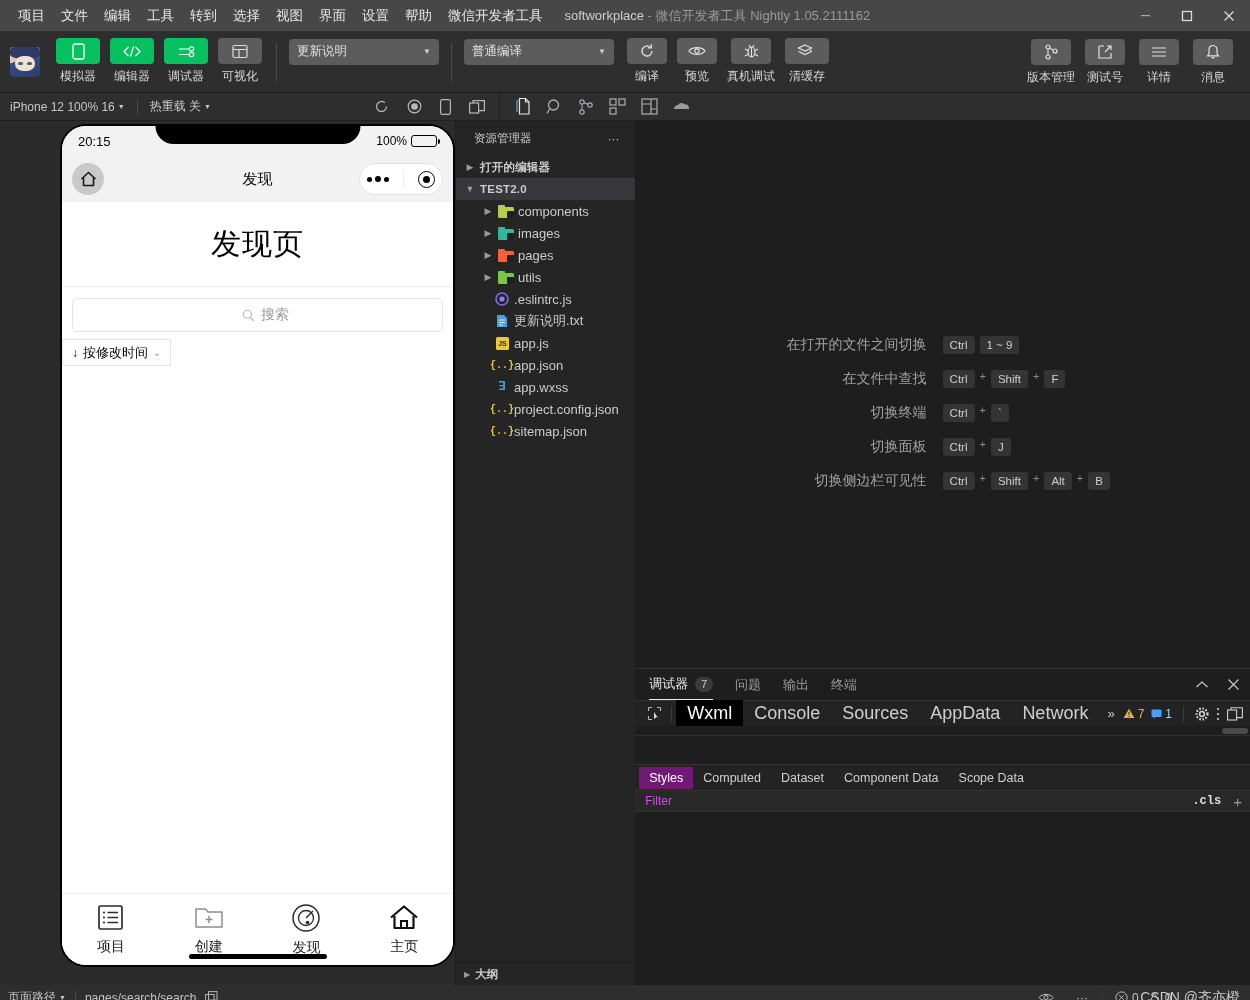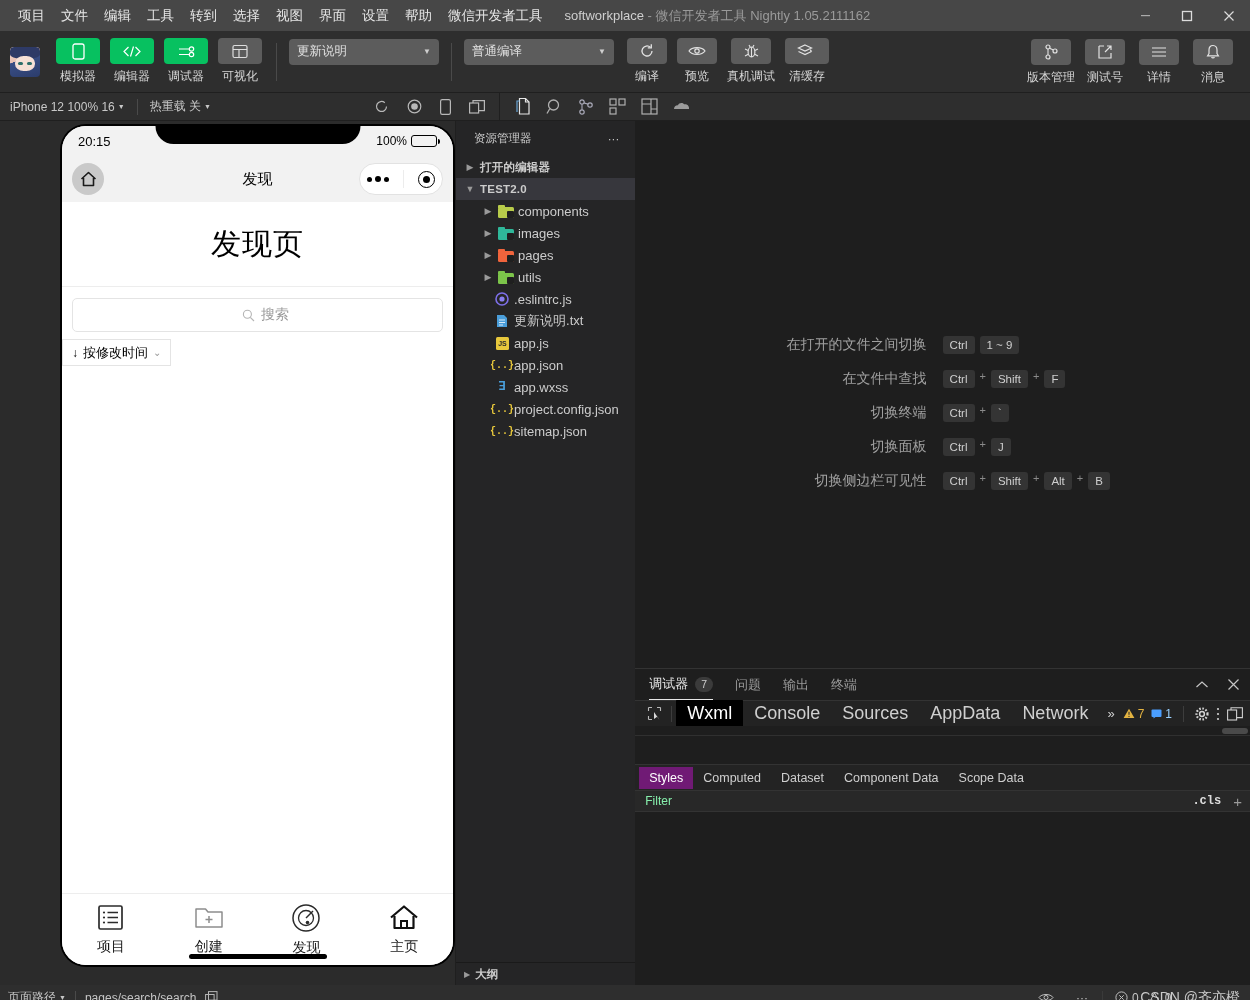--- a/index.html
+++ b/index.html
@@ -260,21 +260,21 @@
   .styles-tabs {
     height: 26px; background: #232323; display: flex; align-items: center; padding-left: 4px;
     border-top: 1px solid #333;
   }
   .st-tab { font-size: 12.5px; color: #cfcfcf; padding: 4px 10px; cursor: default;}
   .st-tab.active { background: #701a75; color: #fff; }
   .filter-row {
     height: 22px; background: #282828; display: flex; align-items: center;
     padding-left: 10px; border-top: 1px solid #333; border-bottom:1px solid #333;
   }
-  .filter-row .ph { font-size: 12px; color: #86efac; flex: 1;}
+  .filter-row .ph { font-size: 12px; color: #d946ef; flex: 1;}
   .filter-row .cls { font-size: 12px; color: #dddddd; font-family:"Liberation Mono", monospace; font-weight:bold; padding-right:12px;}
   .filter-row .plusic { color: #9a9a9a; font-size: 15px; padding-right: 8px;}
   .styles-body { background: #1e1e1e; }
 
   
   .statusbar {
     height: 25px; background: #2e2e2e; display: flex; align-items: center;
     font-size: 12px; color: #c5c5c5; position: relative;
   }
   .sb-left { display: flex; align-items: center; gap: 9px; padding-left: 8px; }

